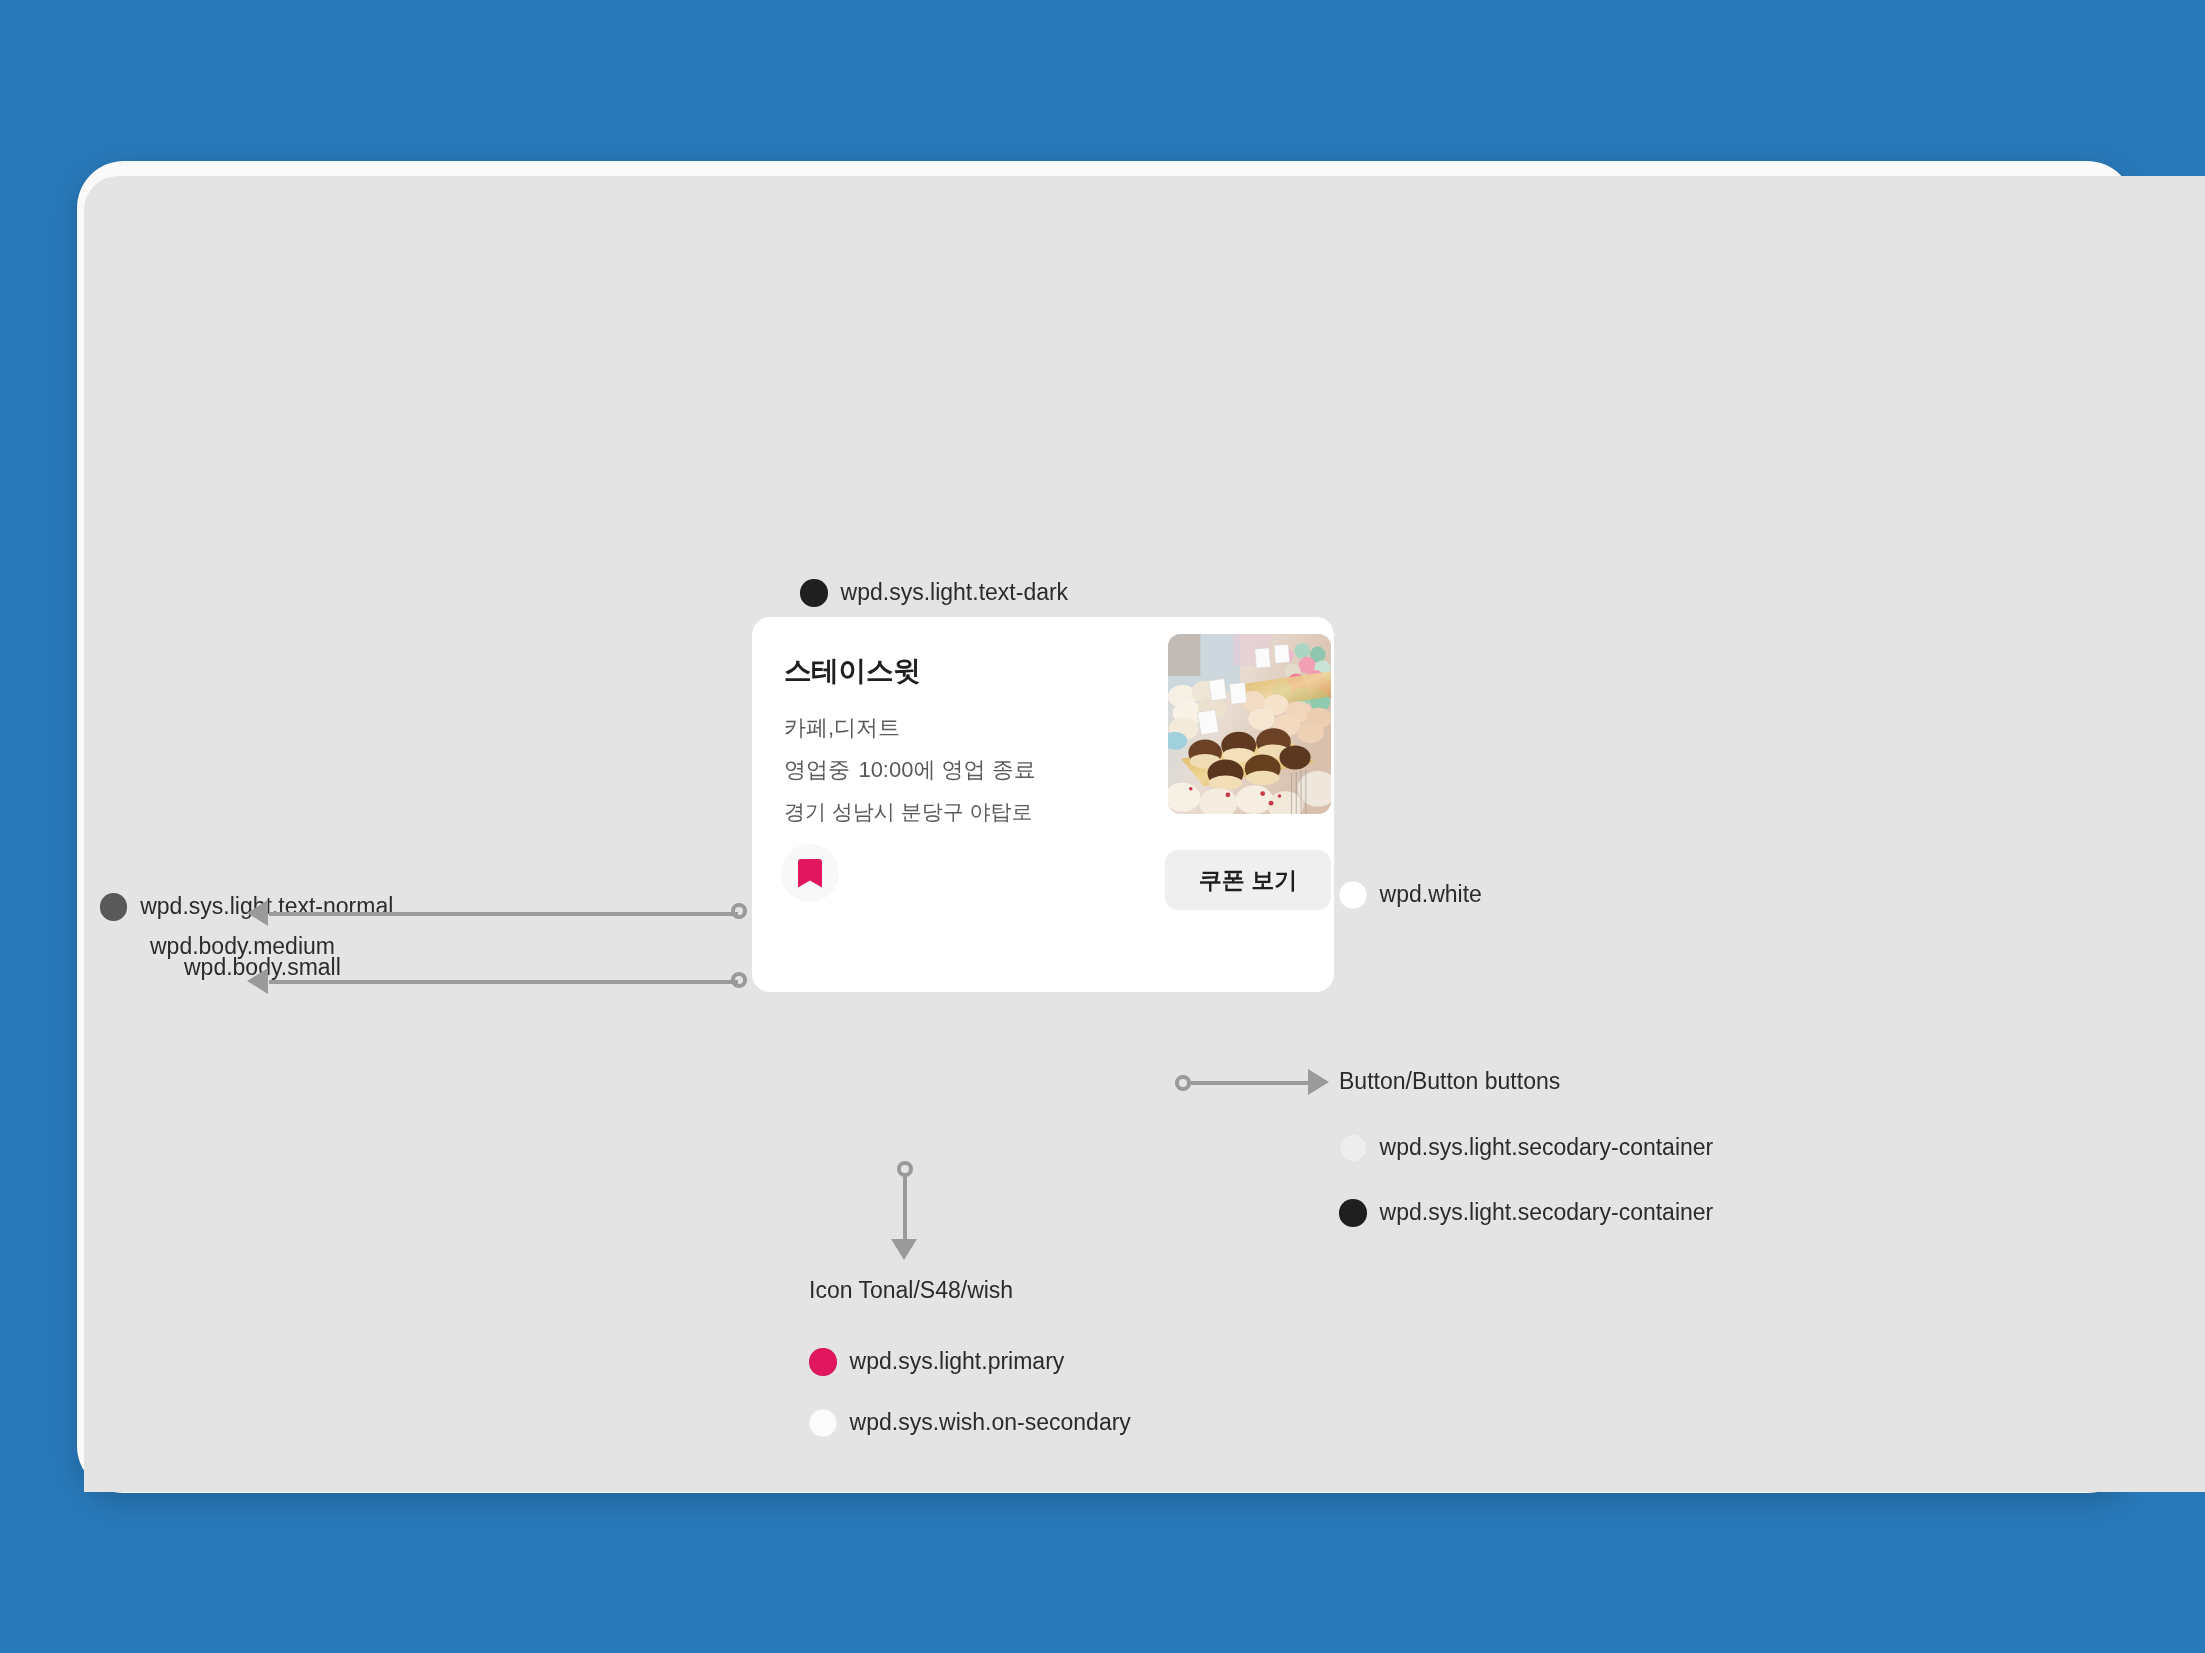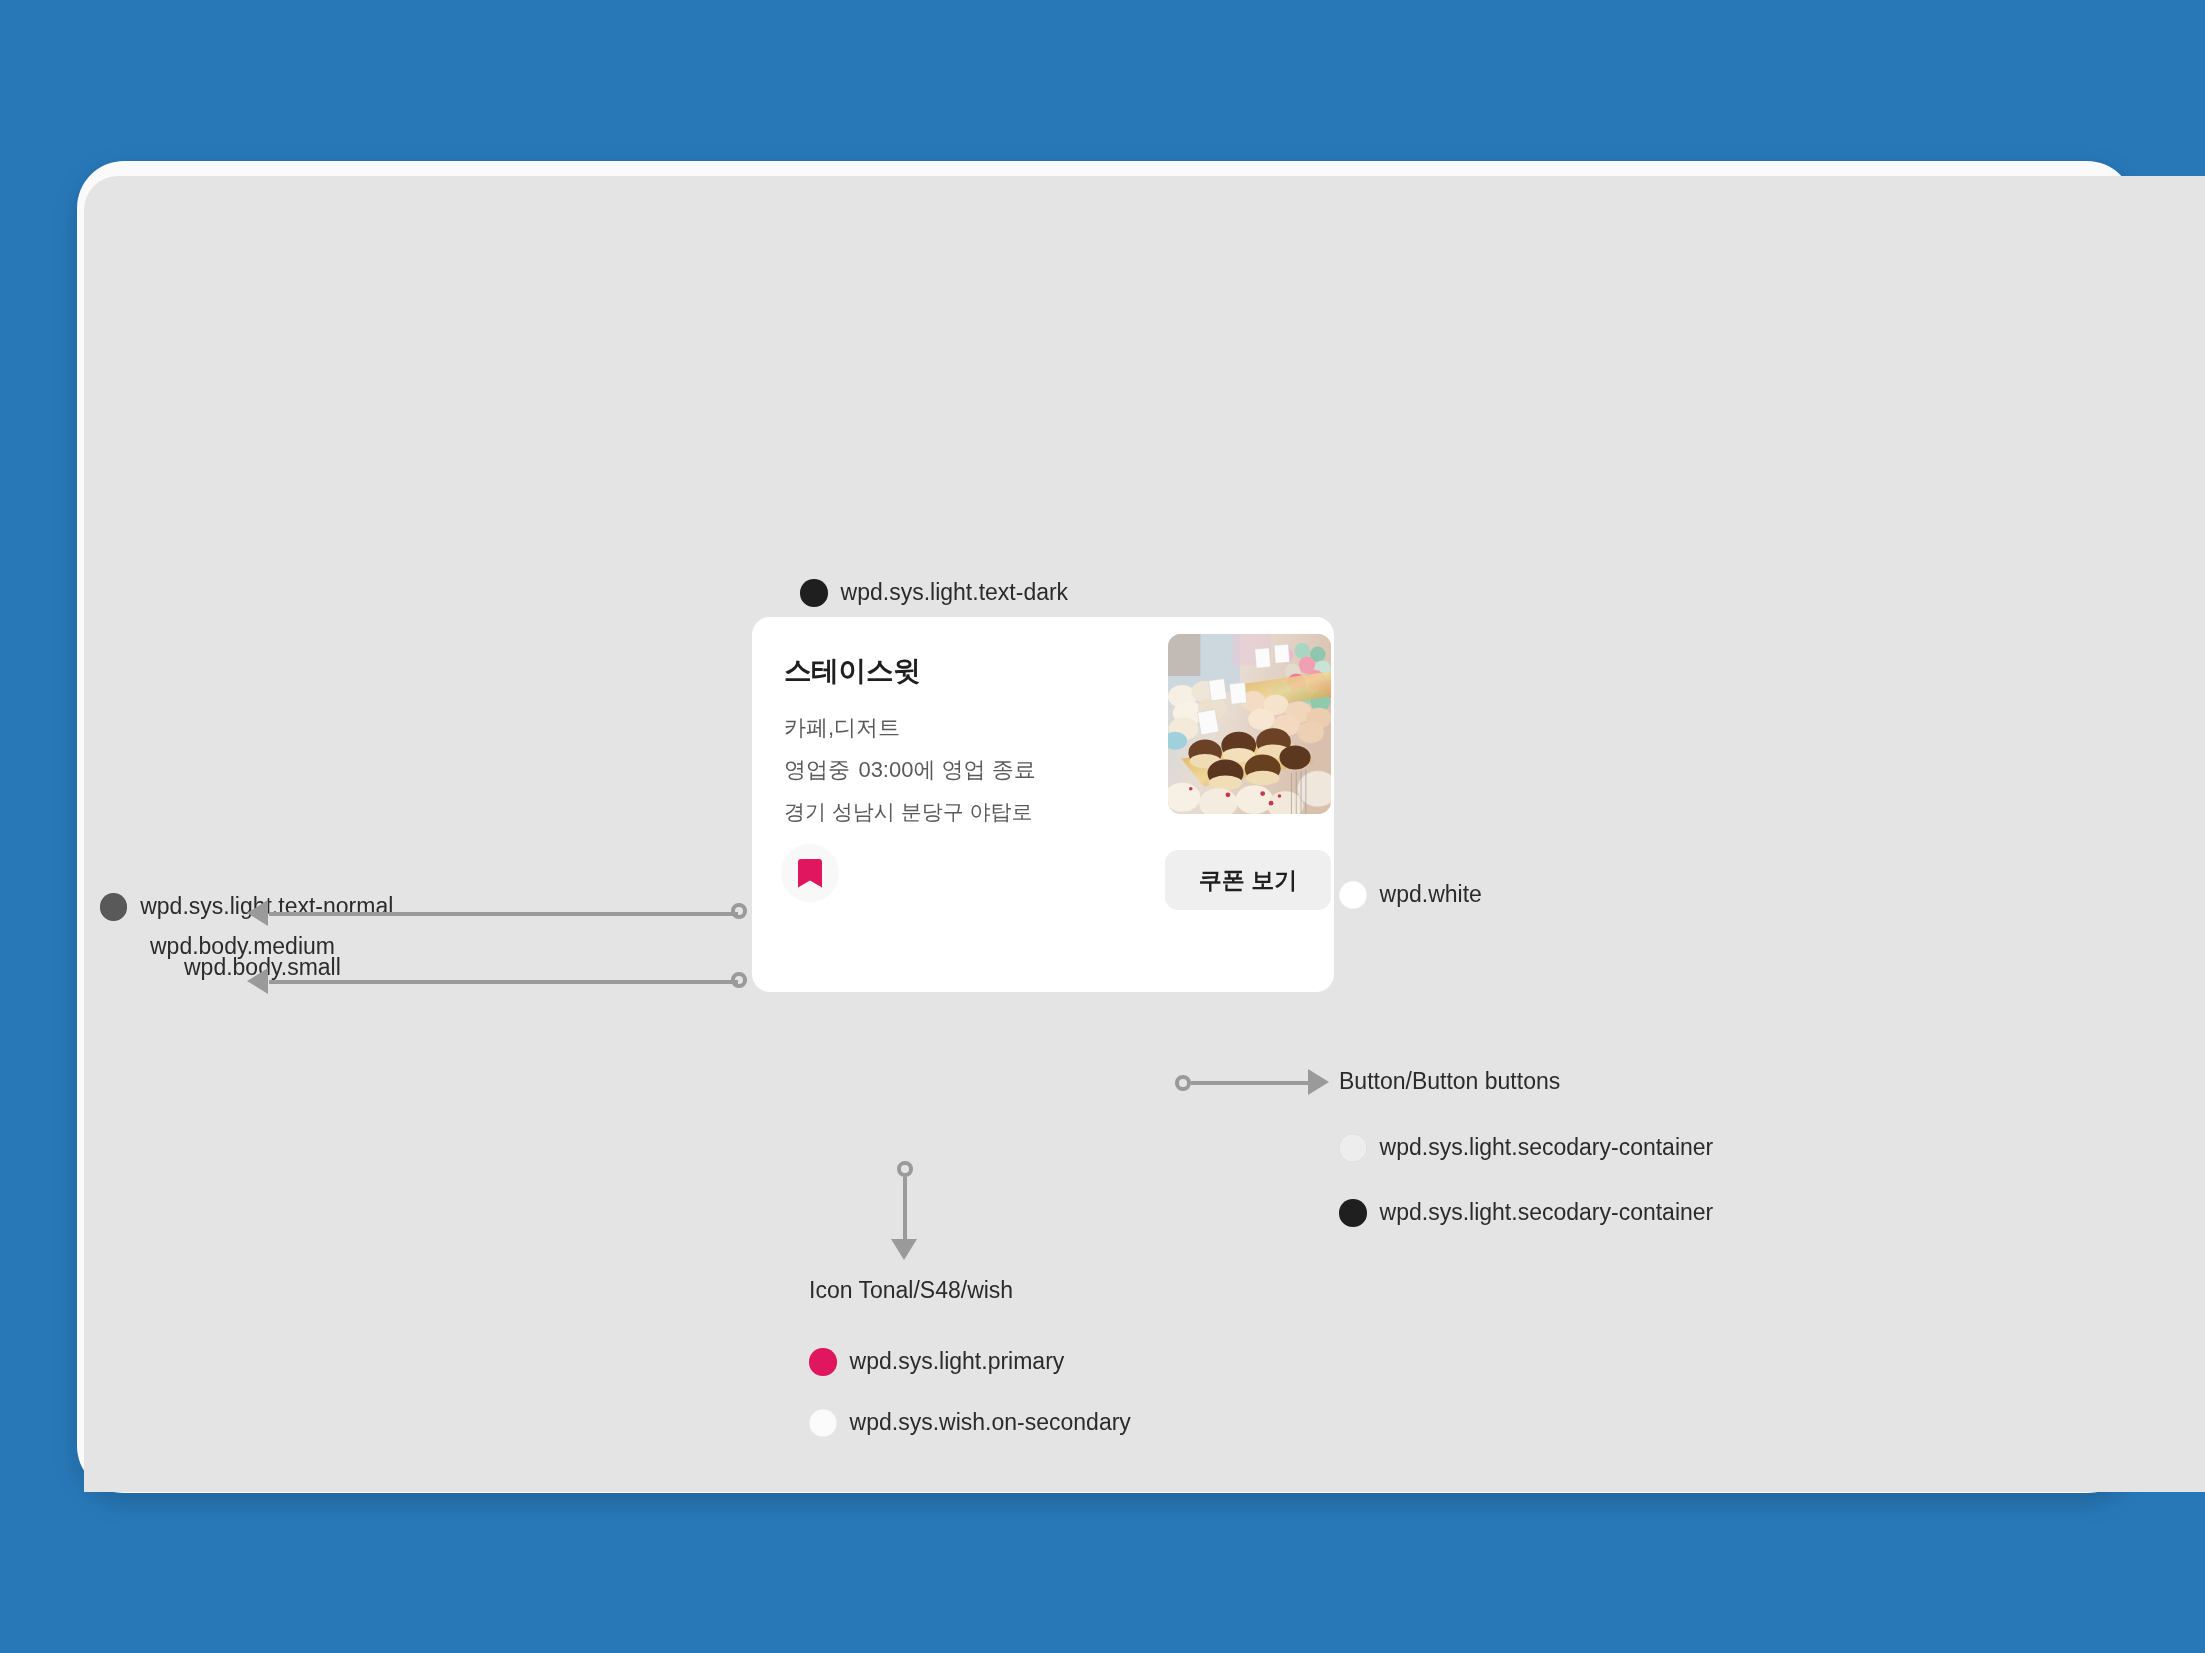--- a/index.html
+++ b/index.html
@@ -314,21 +314,21 @@
 
 </div>
 
 <div class="card">
 
   <div class="card-title">스테이스윗</div>
 
   <div class="card-cat">카페,디저트</div>
 
   <div class="card-hours">
-    <span>영업중</span><span class="gap"></span><span>03:00에 영업 종료</span>
+    <span>영업중</span><span class="gap"></span><span>10:00에 영업 종료</span>
   </div>
 
   <div class="card-addr">경기 성남시 분당구 야탑로</div>
 
   <div class="thumb">
     <svg viewBox="0 0 272 300" preserveAspectRatio="none" aria-hidden="true">
       <defs>
         <linearGradient id="bgTop" x1="0" y1="0" x2="1" y2="0.4">
           <stop offset="0" stop-color="#cfd7dc"></stop>
           <stop offset="0.45" stop-color="#e8dcd2"></stop>

